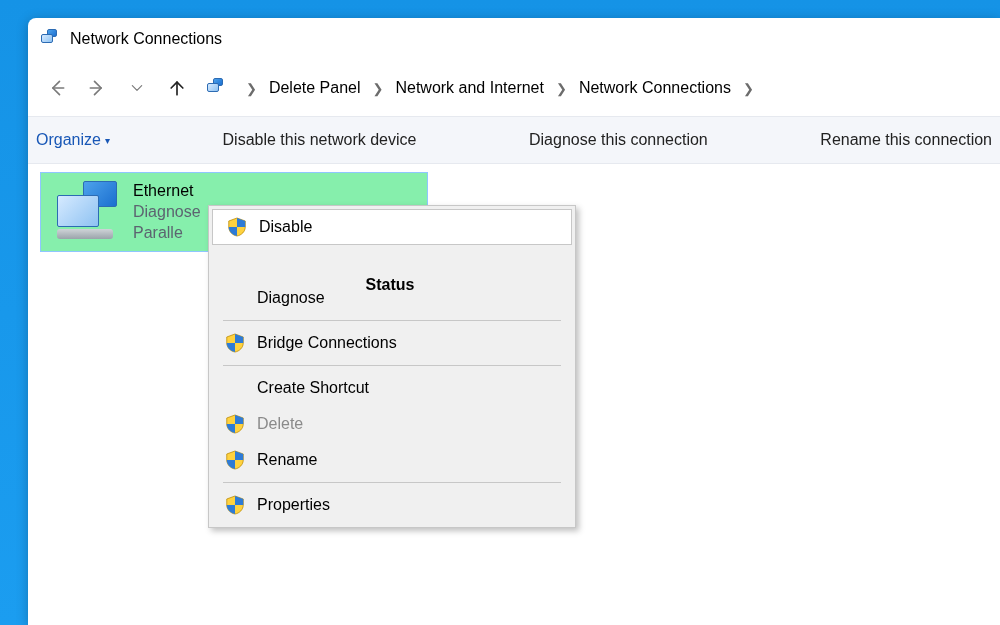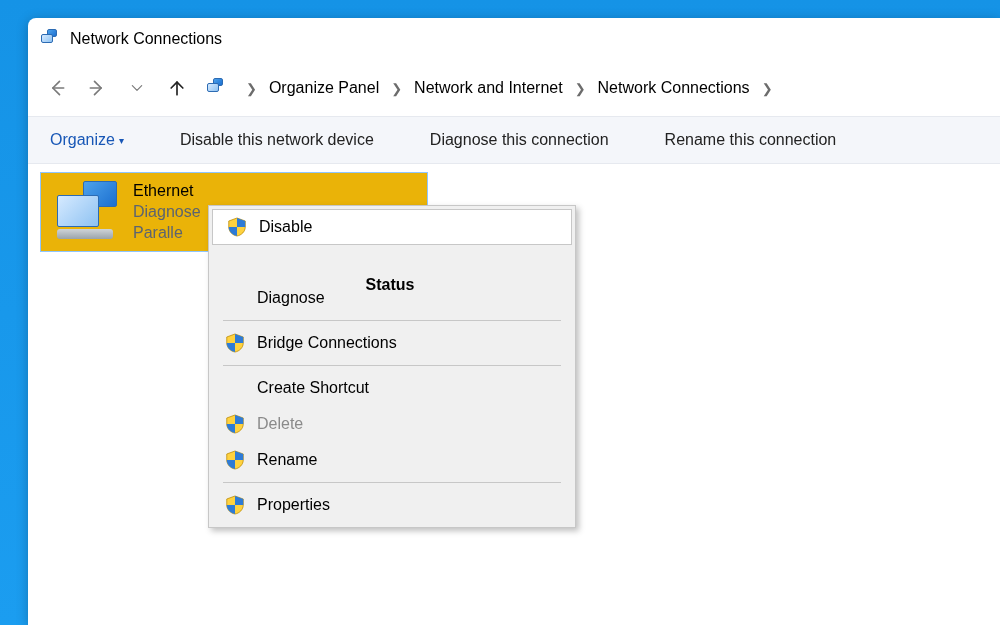--- a/index.html
+++ b/index.html
@@ -57,42 +57,43 @@
   .chev { color: #6c6c6c; padding: 0 4px; font-size: 13px; }
 
   
   .toolbar {
     height: 48px;
     background: #f4f6fa;
     border-top: 1px solid #e6e9ef;
     border-bottom: 1px solid #e6e9ef;
     display: flex;
     align-items: center;
-    padding: 0 22px;
+    padding: 0 8px;
     gap: 28px;
     font-size: 16px;
+    justify-content: space-between;
   }
   .organize { color: #1857b6; display: inline-flex; align-items: center; gap: 4px;}
   .organize .dd { font-size: 10px; }
   .tool-link { color: #222; margin-left: 28px; }
 
   
   .content {
     flex: 1;
     position: relative;
     padding: 8px 12px;
   }
 
   
   .conn {
     position: absolute;
     top: 8px; left: 12px;
     width: 388px;
     padding: 8px 10px;
-    background: #eab308;
+    background: #86efac;
     border: 1px solid #8fc6ff;
     display: flex;
     gap: 10px;
   }
   .conn-ico { width: 72px; height: 58px; flex: none; }
   .conn-text { line-height: 1.3; }
   .conn-name { font-size: 16px; color: #000; }
   .conn-sub  { font-size: 16px; color: #5c6470; }
 
   
@@ -181,21 +182,21 @@
     </div>
 
     <div class="crumb-icon">
       <div class="netpanel small">
         <div class="mon m1"></div>
           <div class="mon m2"></div>
       </div>
     </div>
     <div class="crumbs">
       <span class="chev">❯</span>
-      <span class="crumb">Organize Panel</span>
+      <span class="crumb">Delete Panel</span>
       <span class="chev">❯</span>
       <span class="crumb">Network and Internet</span>
       <span class="chev">❯</span>
       <span class="crumb">Network Connections</span>
       <span class="chev">❯</span>
     </div>
   </div>
 
   <div class="toolbar">
     <span class="organize">

